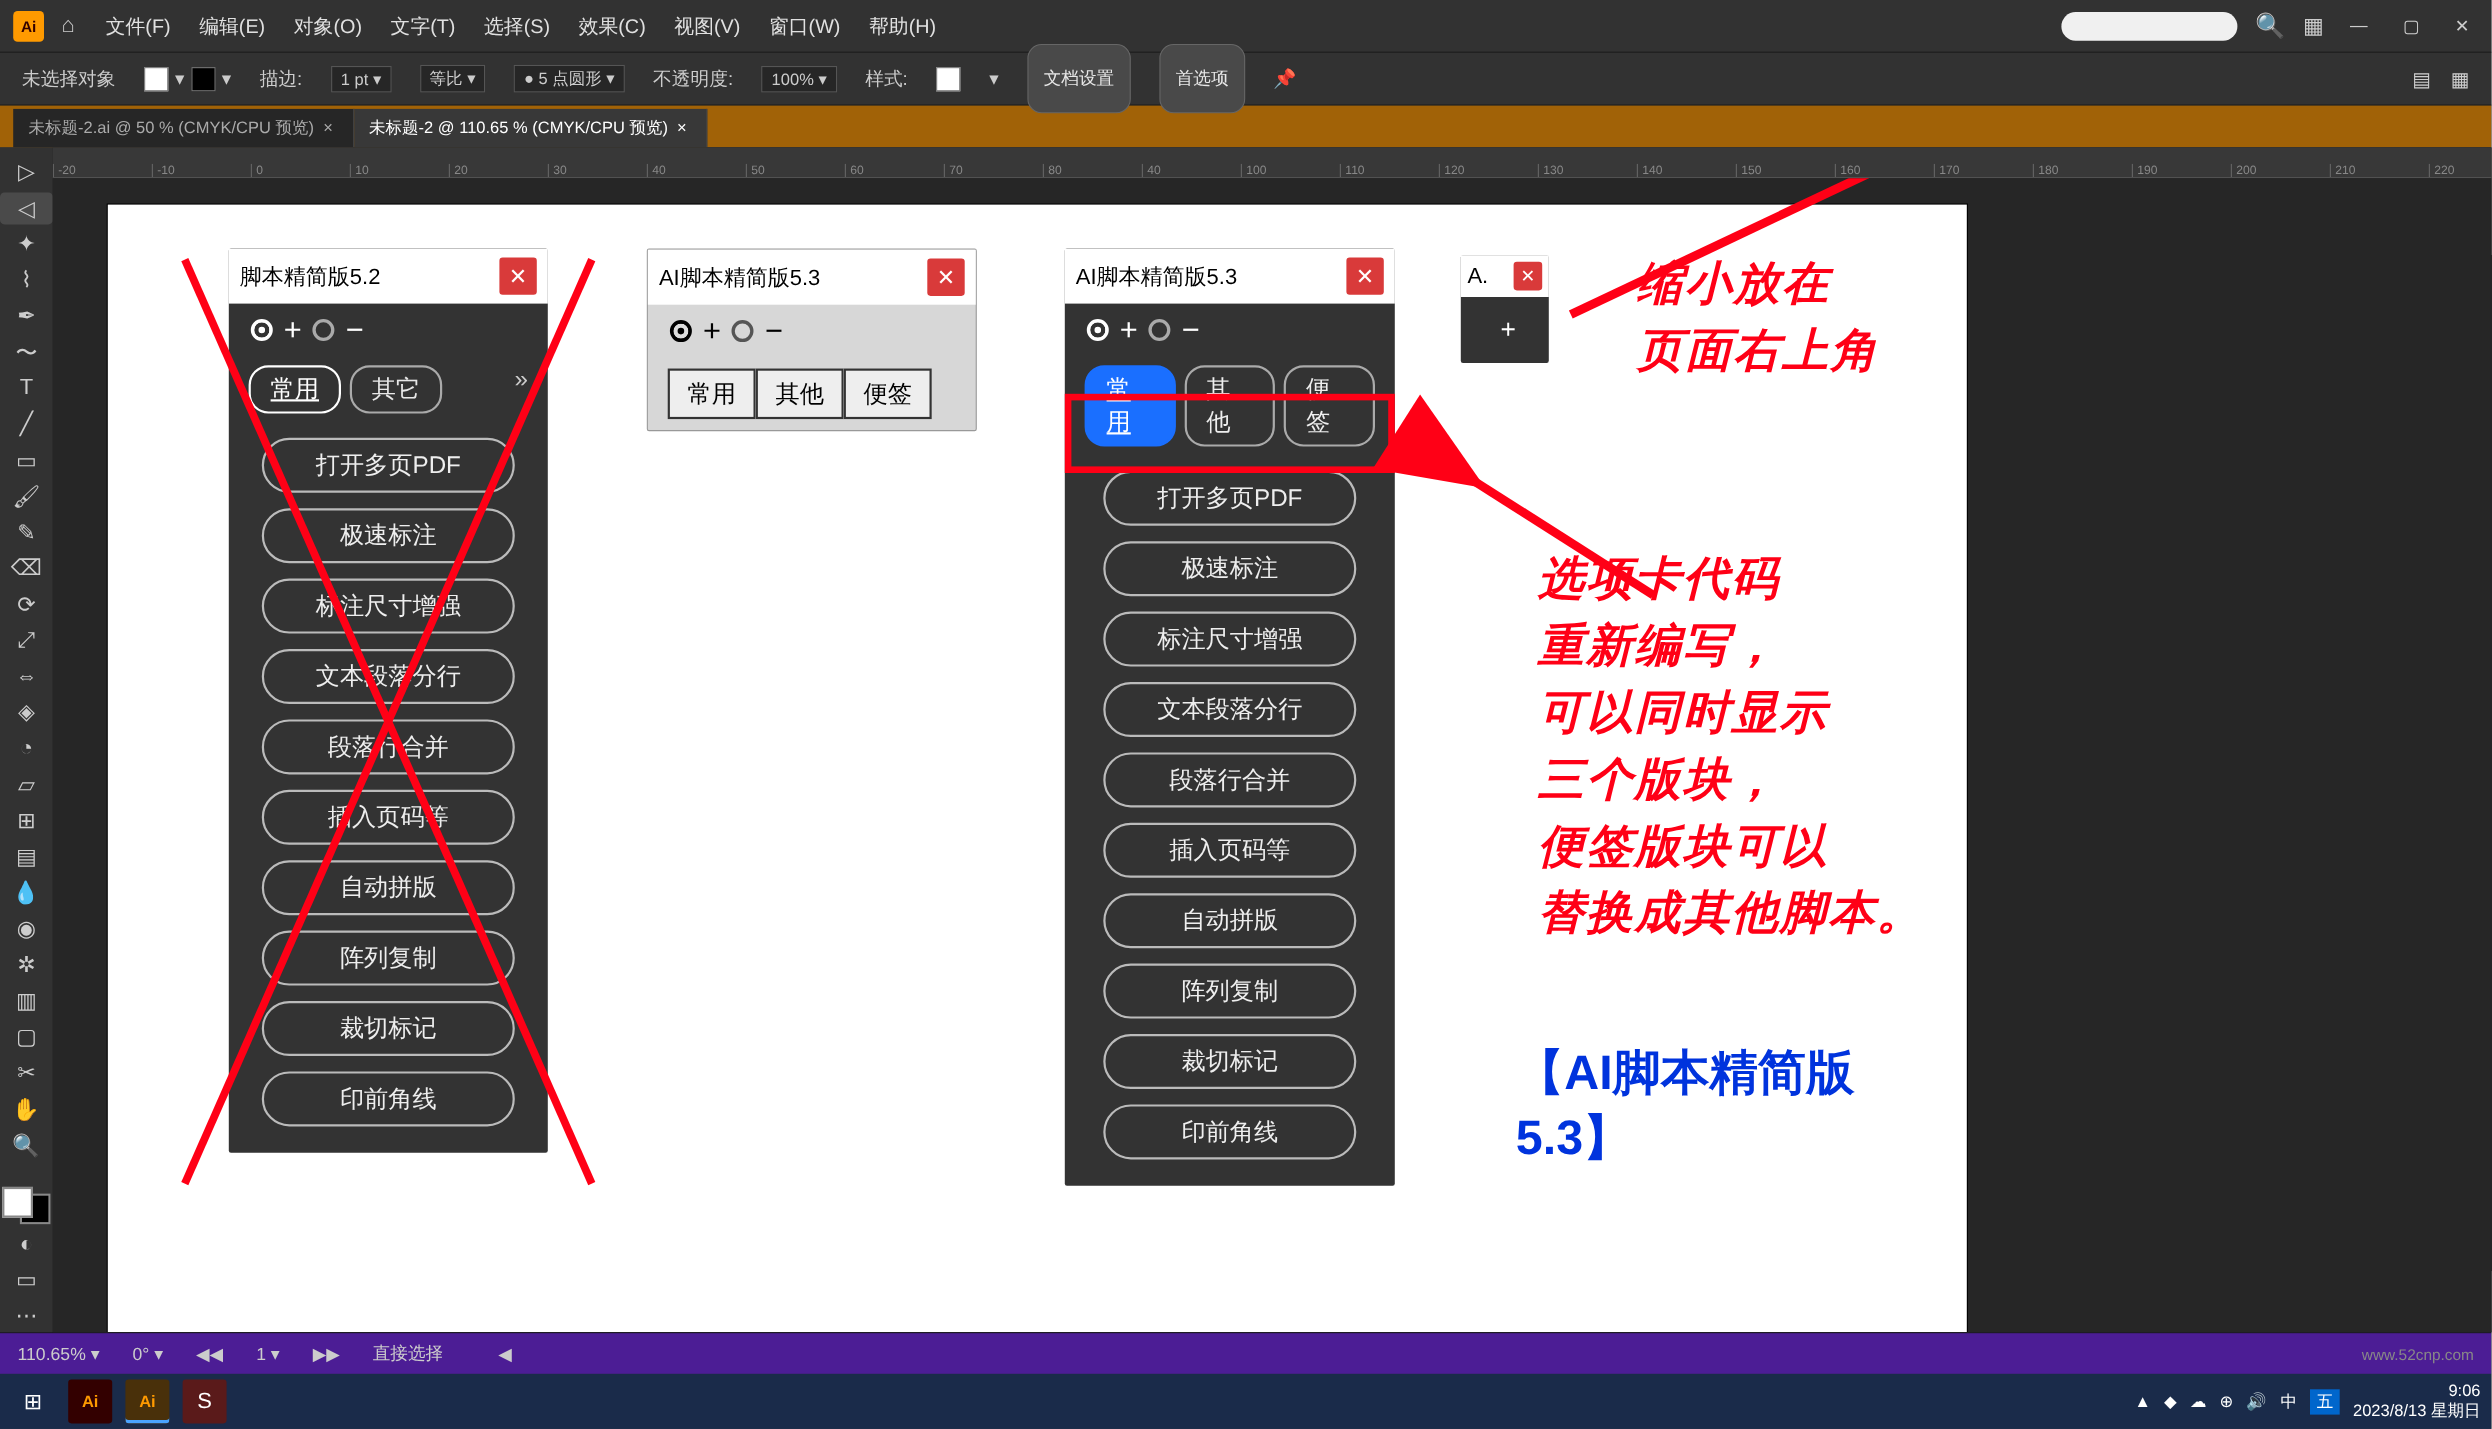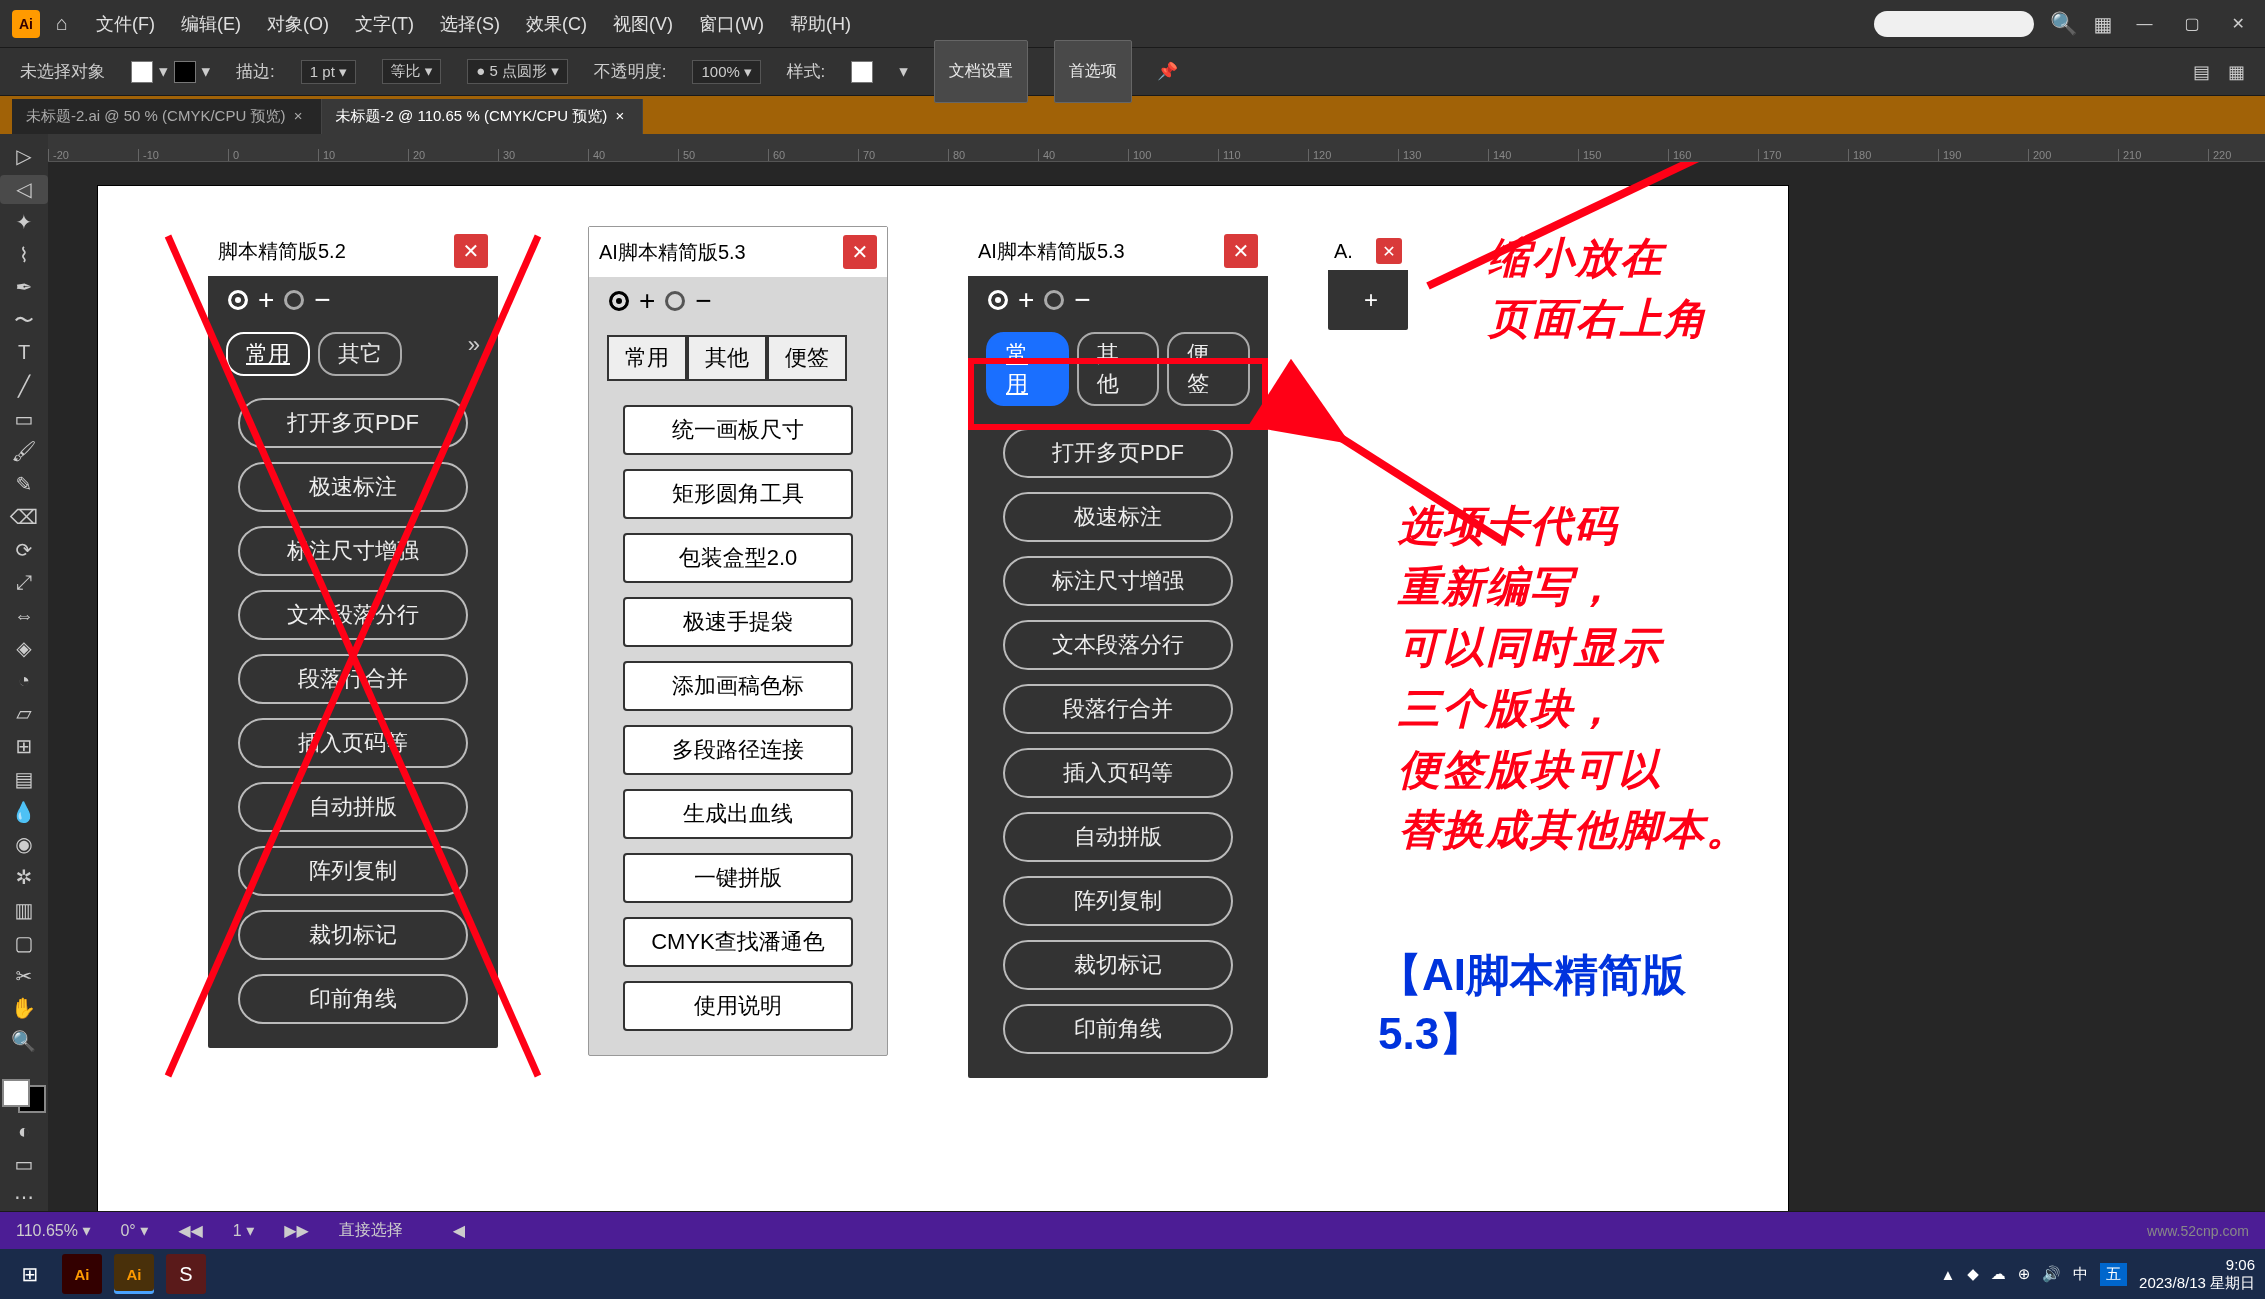--- a/index.html
+++ b/index.html
@@ -11,21 +11,21 @@
 .home-ic { color:#ccc; font-size:20px; margin-right:28px; }
 .menu-item { color:#e0e0e0; font-size:18px; margin-right:26px; cursor:pointer; }
 .menubar-right { margin-left:auto; display:flex; align-items:center; gap:16px; }
 .search-box-top { width:160px; height:26px; background:#f0f0f0; border-radius:13px; }
 .win-btn { color:#ccc; font-size:16px; padding:0 8px; }
 
 
 .optbar { height:48px; background:#323232; display:flex; align-items:center; padding:0 20px; gap:26px; border-bottom:1px solid #1a1a1a; font-size:17px; color:#ccc; }
 .opt-sel { background:#262626; border:1px solid #555; color:#ccc; padding:2px 8px; font-size:15px; }
 .opt-swatch { width:22px; height:22px; background:#fff; border:1px solid #777; }
-.opt-btn { background:#494949; color:#e8e8e8; padding:20px 14px; border-radius:2px; border:1px solid #666; font-size:16px; }
+.opt-btn { background:#494949; color:#e8e8e8; padding:20px 14px; border-radius:13px; border:1px solid #666; font-size:16px; }
 
 
 .doctabs { height:38px; background:#a16207; display:flex; align-items:flex-end; padding-left:12px; }
 .doctab { padding:8px 18px 8px 14px; color:#aaa; font-size:15px; border-right:1px solid #444; background:#262626; }
 .doctab.active { background:#383838; color:#fff; }
 
 
 .workspace { display:flex; height:calc(100% - 48px - 48px - 38px - 38px - 50px); }
 .tools-left { width:62px; background:#323232; display:flex; flex-direction:column; align-items:center; padding-top:8px; gap:4px; }
 .tool-slot { width:48px; height:38px; display:flex; align-items:center; justify-content:center; color:#ccc; font-size:20px; border-radius:4px; }
@@ -255,32 +255,20 @@
           <div class="panel-hdr">
             <span class="panel-title">AI脚本精简版5.3</span>
             <span class="panel-x">✕</span>
           </div>
           <div class="radio-row"><span class="rr-sel"></span>+<span class="rr-off"></span>−</div>
           <div class="tab-row2">
             <span class="tab-sq">常用</span>
             <span class="tab-sq">其他</span>
             <span class="tab-sq">便签</span>
           </div>
-          <div class="btn-list" id="btns53l">
-              <div class="btn-sq">统一画板尺寸</div>
-              <div class="btn-sq">矩形圆角工具</div>
-              <div class="btn-sq">包装盒型2.0</div>
-              <div class="btn-sq">极速手提袋</div>
-              <div class="btn-sq">添加画稿色标</div>
-              <div class="btn-sq">多段路径连接</div>
-              <div class="btn-sq">生成出血线</div>
-              <div class="btn-sq">一键拼版</div>
-              <div class="btn-sq">CMYK查找潘通色</div>
-              <div class="btn-sq">使用说明</div>
-            </div>
         </div>
 
         <div class="panel p-dark p-dark2" style="left:870px;top:40px;width:300px">
           <div class="panel-hdr">
             <span class="panel-title">AI脚本精简版5.3</span>
             <span class="panel-x">✕</span>
           </div>
           <div class="radio-row"><span class="rr-sel"></span>+<span class="rr-off"></span>−</div>
           <div class="tab-row">
             <span class="tab-pill act">常用</span>

